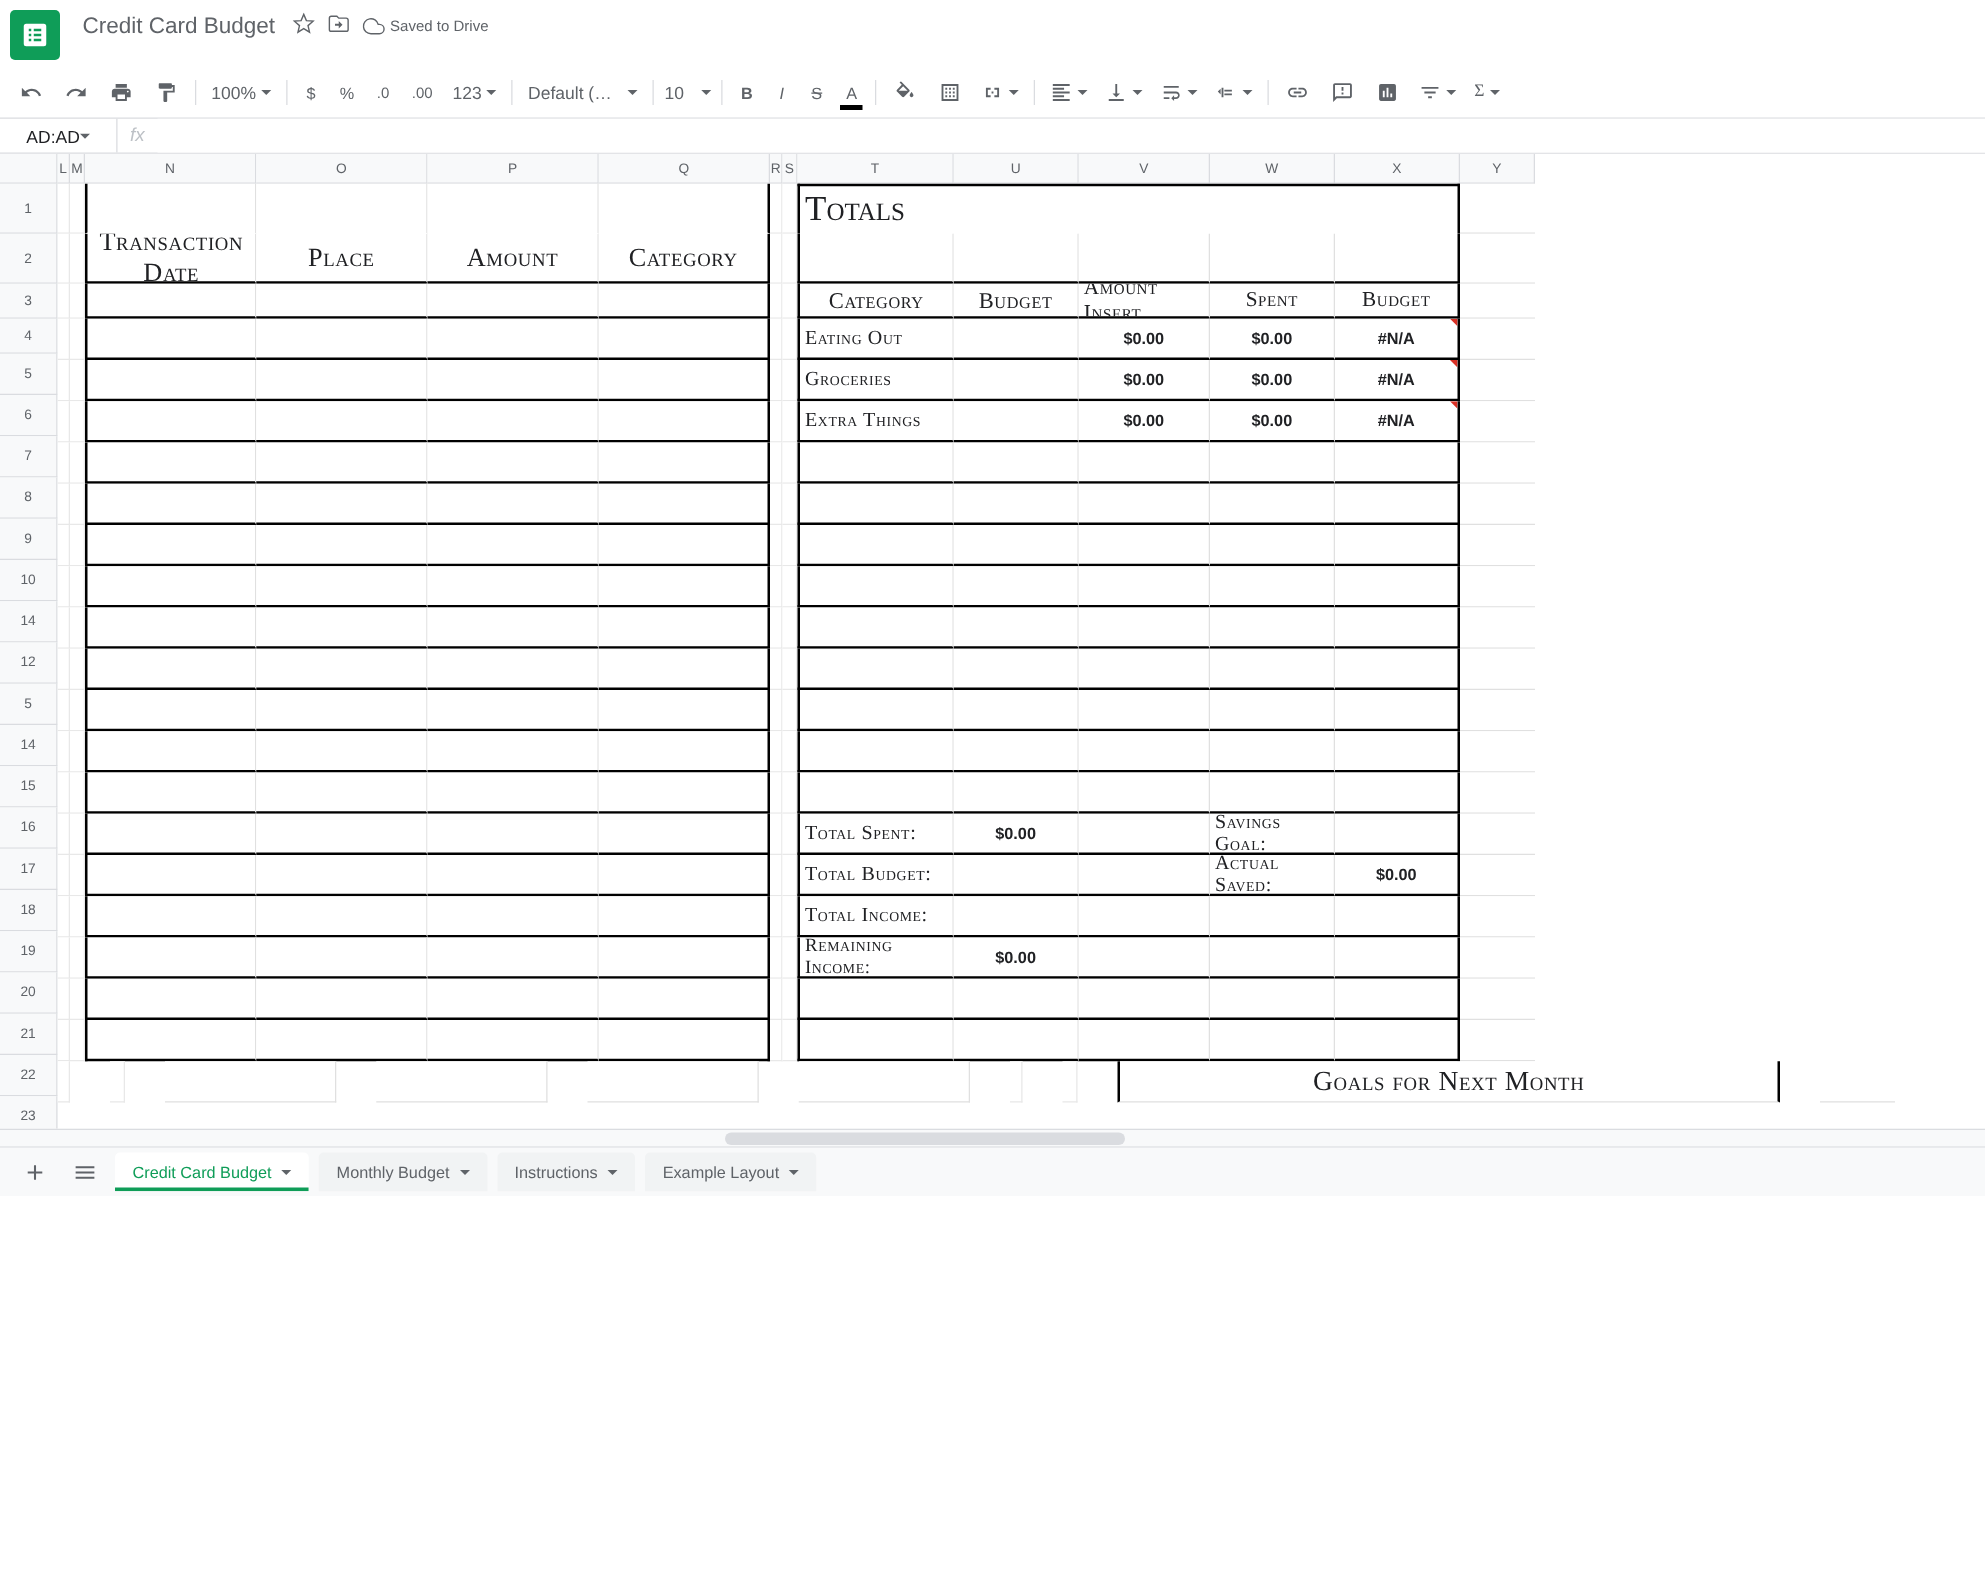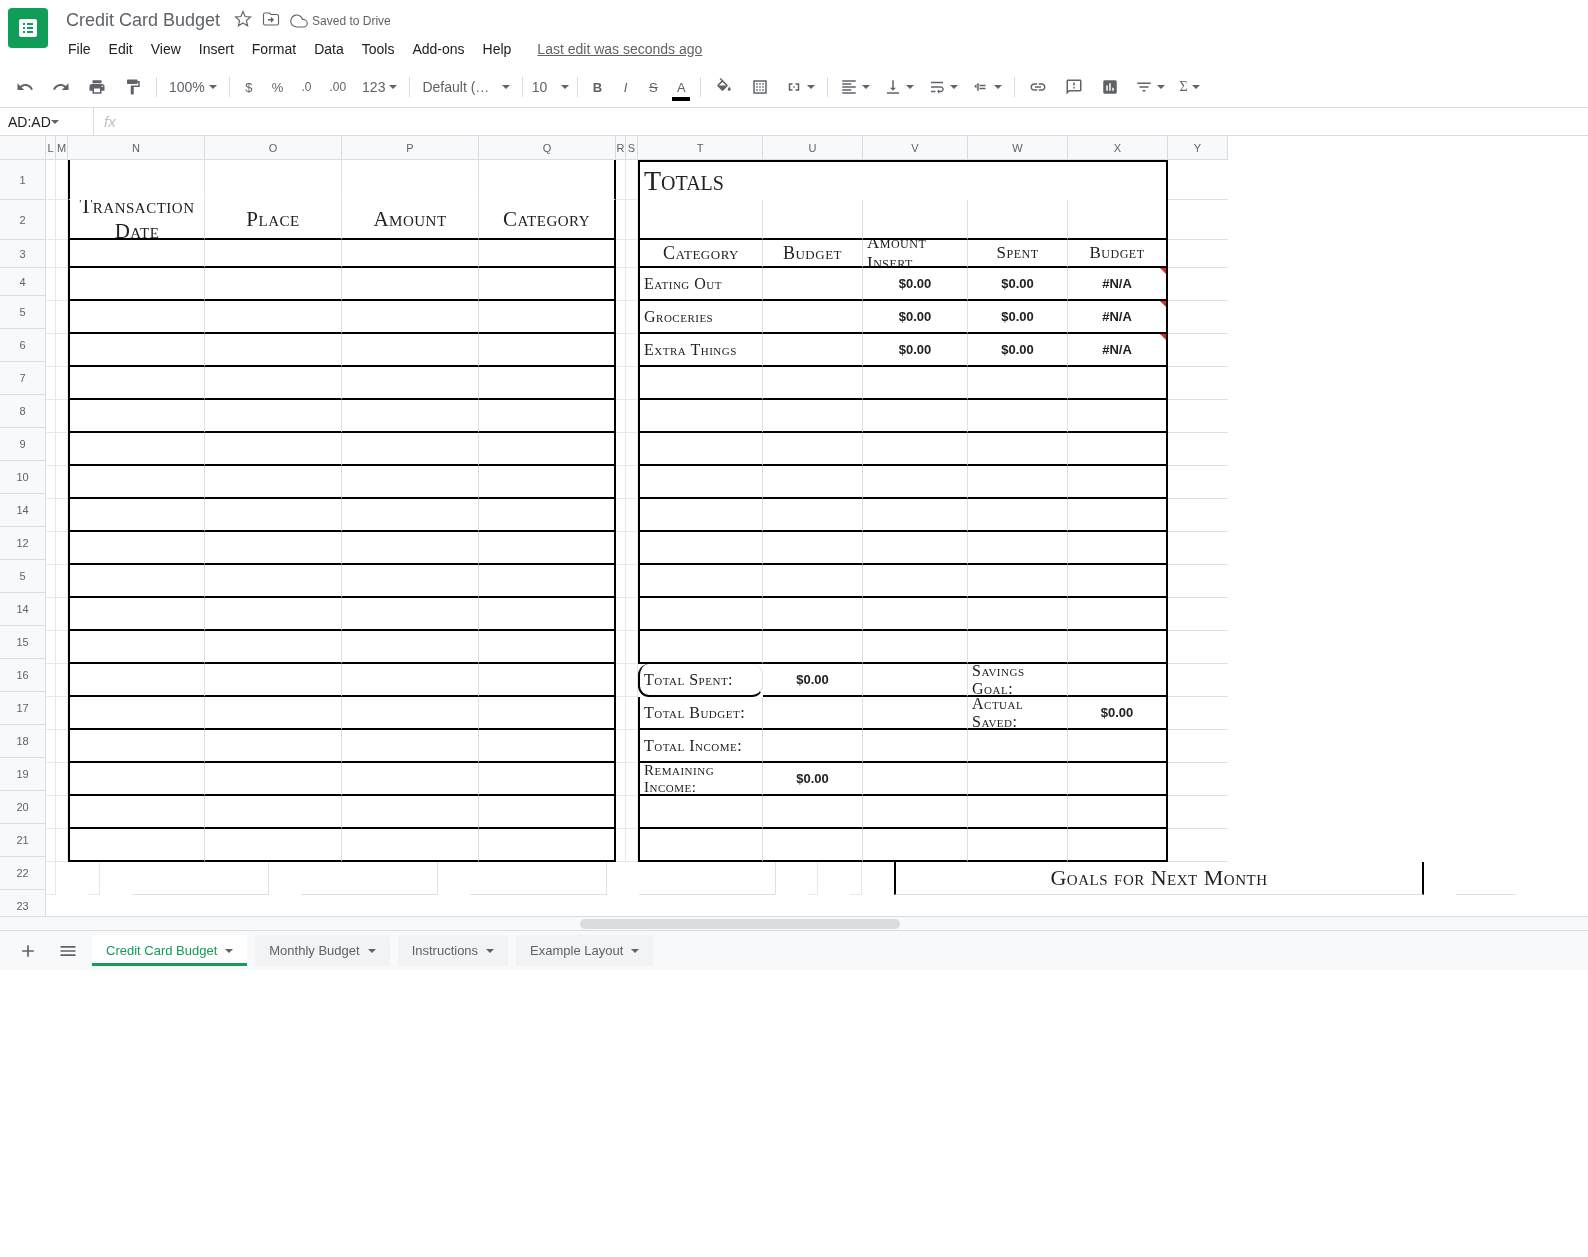--- a/index.html
+++ b/index.html
@@ -24,21 +24,21 @@
 .tb-btn { padding: 6px 8px; cursor: pointer; border-radius: 4px; display: flex; align-items: center; justify-content: center; min-width: 26px; height: 28px; color: #5f6368; }
 .tb-btn svg { width: 18px; height: 18px; }
 .tb-divider { width: 1px; height: 20px; background: #dadce0; margin: 0 4px; }
 .tb-dropdown { display: flex; align-items: center; padding: 4px 6px; cursor: pointer; border-radius: 4px; gap: 4px; font-size: 14px; color: #5f6368; }
 .arrow-down { width: 0; height: 0; border-left: 4px solid transparent; border-right: 4px solid transparent; border-top: 4px solid #5f6368; }
 .text-color-btn { position: relative; }
 .text-color-underline { position: absolute; bottom: 0; left: 4px; right: 4px; height: 4px; background: #000; }
 
 
 .formula-row { display: flex; align-items: center; border-bottom: 1px solid #dadce0; height: 28px; }
-.name-box { width: 94px; padding: 0 8px; border-right: 1px solid #dadce0; display: flex; align-items: center; justify-content: flex-start; height: 100%; font-size: 14px; }
+.name-box { width: 94px; padding: 0 8px; border-right: 1px solid #dadce0; display: flex; align-items: center; justify-content: center; height: 100%; font-size: 14px; }
 .fx-label { padding: 0 10px; color: #bdc1c6; font-style: italic; font-size: 15px; }
 .formula-input { flex: 1; border: none; outline: none; padding: 0 6px; height: 100%; font-size: 14px; }
 
 
 .grid-wrap { display: flex; height: 780px; overflow: hidden; position: relative; }
 .rowhdr-col { flex-shrink: 0; }
 .rowhdr { width: 46px; background: #f8f9fa; border-right: 1px solid #dadce0; border-bottom: 1px solid #dadce0; display: flex; align-items: center; justify-content: center; color: #5f6368; font-size: 11px; }
 .colhdr-row { display: flex; }
 .colhdr { background: #f8f9fa; border-right: 1px solid #dadce0; border-bottom: 1px solid #dadce0; display: flex; align-items: center; justify-content: center; color: #5f6368; font-size: 11px; height: 24px; }
 .corner { width: 46px; height: 24px; background: #f8f9fa; border-right: 1px solid #dadce0; border-bottom: 1px solid #dadce0; }
@@ -85,32 +85,20 @@
               <path d="M10 4H4c-1.1 0-2 .9-2 2v12c0 1.1.9 2 2 2h16c1.1 0 2-.9 2-2V8c0-1.1-.9-2-2-2h-8l-2-2z" fill="none" stroke="#5f6368" stroke-width="1.5"></path>
               <path d="M12 9l4 4-4 4v-3H8v-2h4z"></path>
             </svg></span>
         <div class="cloud-status">
           <svg viewBox="0 0 24 24" width="18" height="18" fill="none" stroke="#5f6368" stroke-width="1.5">
               <path d="M18 10h-1.26A8 8 0 1 0 9 20h9a5 5 0 0 0 0-10z"></path>
             </svg>
           <span>Saved to Drive</span>
         </div>
       </div>
-    </div>
-    <div class="menubar">
-      <div class="menu-item">File</div>
-      <div class="menu-item">Edit</div>
-      <div class="menu-item">View</div>
-      <div class="menu-item">Insert</div>
-      <div class="menu-item">Format</div>
-      <div class="menu-item">Data</div>
-      <div class="menu-item">Tools</div>
-      <div class="menu-item">Add-ons</div>
-      <div class="menu-item">Help</div>
-      <div class="last-edit">Last edit was seconds ago</div>
     </div>
   </div>
 </div>
 
 <div class="toolbar">
   <div class="tb-btn">
       <svg viewBox="0 0 24 24" fill="#5f6368">
         <path d="M12.5 8c-2.65 0-5.05.99-6.9 2.6L2 7v9h9l-3.62-3.62c1.39-1.16 3.16-1.88 5.12-1.88 3.54 0 6.55 2.31 7.6 5.5l2.37-.78C21.08 11.03 17.15 8 12.5 8z"></path>
       </svg>
     </div>
@@ -528,21 +516,21 @@
         </div>
         <div class="row" style="height: 33px;">
           <div class="cell" id="c-L17" style="width: 10px; height: 33px; border-right: 1px solid rgb(232, 232, 232); border-bottom: 1px solid rgb(232, 232, 232);"></div>
           <div class="cell" id="c-M17" style="width: 12px; height: 33px; border-right: 1px solid rgb(232, 232, 232); border-bottom: 1px solid rgb(232, 232, 232);"></div>
           <div class="cell bottom-border left-border left-border" id="c-N17" style="width: 137px; height: 33px;"></div>
           <div class="cell bottom-border" id="c-O17" style="width: 137px; height: 33px;"></div>
           <div class="cell bottom-border" id="c-P17" style="width: 137px; height: 33px;"></div>
           <div class="cell bottom-border right-border right-border" id="c-Q17" style="width: 137px; height: 33px;"></div>
           <div class="cell" id="c-R17" style="width: 10px; height: 33px; border-right: 1px solid rgb(232, 232, 232); border-bottom: 1px solid rgb(232, 232, 232);"></div>
           <div class="cell" id="c-S17" style="width: 12px; height: 33px; border-right: 1px solid rgb(232, 232, 232); border-bottom: 1px solid rgb(232, 232, 232);"></div>
-          <div class="cell fancy cat-text bottom-border left-border" id="c-T17" style="width: 125px; height: 33px; border-radius: 11px;">Total Spent:</div>
+          <div class="cell fancy cat-text bottom-border left-border" id="c-T17" style="width: 125px; height: 33px;">Total Spent:</div>
           <div class="cell bottom-border center" id="c-U17" style="width: 100px; height: 33px; font-weight: bold;">$0.00</div>
           <div class="cell bottom-border" id="c-V17" style="width: 105px; height: 33px;"></div>
           <div class="cell fancy cat-text bottom-border" id="c-W17" style="width: 100px; height: 33px;">Savings Goal:</div>
           <div class="cell bottom-border right-border" id="c-X17" style="width: 100px; height: 33px;"></div>
           <div class="cell" id="c-Y17" style="width: 60px; height: 33px; border-right: none;"></div>
         </div>
         <div class="row" style="height: 33px;">
           <div class="cell" id="c-L18" style="width: 10px; height: 33px; border-right: 1px solid rgb(232, 232, 232); border-bottom: 1px solid rgb(232, 232, 232);"></div>
           <div class="cell" id="c-M18" style="width: 12px; height: 33px; border-right: 1px solid rgb(232, 232, 232); border-bottom: 1px solid rgb(232, 232, 232);"></div>
           <div class="cell bottom-border left-border left-border" id="c-N18" style="width: 137px; height: 33px;"></div>

